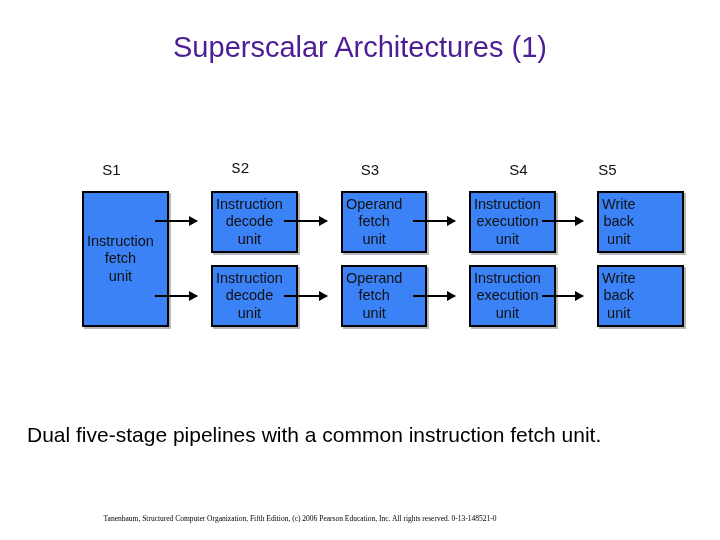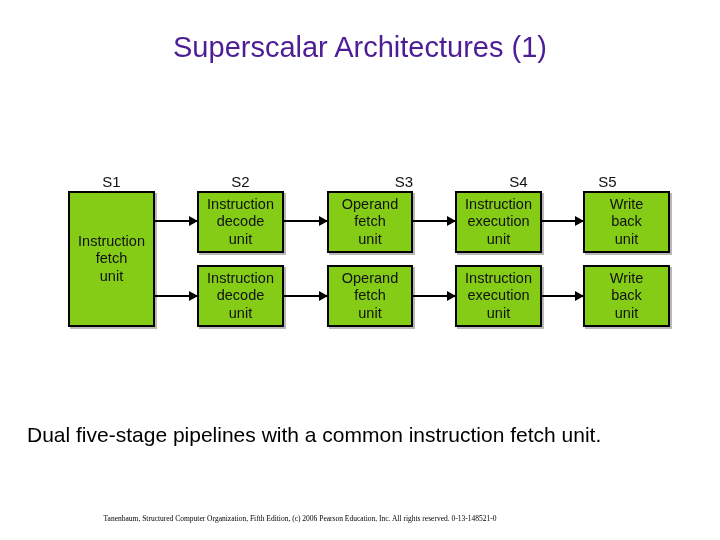--- a/index.html
+++ b/index.html
@@ -37,31 +37,30 @@
     top: 0;
     width: 720px;
     height: 540px;
   }
   .stage-label {
     position: absolute;
     font-size: 15px;
     text-align: center;
     color: #111111;
     white-space: nowrap;
-    margin-top: 12px;
   }
   .unit-box {
     position: absolute;
     box-sizing: border-box;
     border: 2px solid #000000;
-    background: #84cc16;
+    background: #3b82f6;
     box-shadow: 2px 2px 0 0 #b8b8b8;
     display: flex;
     align-items: center;
-    justify-content: center;
+    margin-left: 14px;
   }
   .unit-label {
     font-size: 14.5px;
     line-height: 1.18;
     text-align: center;
     color: #111111;
     padding: 0 3px;
   }
   .arrow {
     position: absolute;
@@ -105,22 +104,22 @@
     white-space: nowrap;
   }
 </style>
 </head>
 <body>
 
 <div id="slide-title">Superscalar Architectures (1)</div>
 
 <div id="diagram">
     <div class="stage-label" style="left: 68px; top: 161px; width: 87px;">S1</div>
-    <div class="stage-label" style="left: 197px; top: 161px; width: 87px;">S2</div>
-    <div class="stage-label" style="left: 327px; top: 161px; width: 86px; text-align: right;">S3</div>
+    <div class="stage-label" style="left: 197px; top: 161px; width: 87px; font-family: Liberation Mono, monospace;">S2</div>
+    <div class="stage-label" style="left: 327px; top: 161px; width: 86px;">S3</div>
     <div class="stage-label" style="left: 475px; top: 161px; width: 87px;">S4</div>
     <div class="stage-label" style="left: 564px; top: 161px; width: 87px;">S5</div>
     <div class="unit-box" style="left: 68px; top: 191px; width: 87px; height: 136px;">
       <div class="unit-label">
         <div>Instruction</div>
         <div>fetch</div>
         <div>unit</div>
       </div>
     </div>
     <div class="unit-box" style="left: 197px; top: 191px; width: 87px; height: 62px;">

